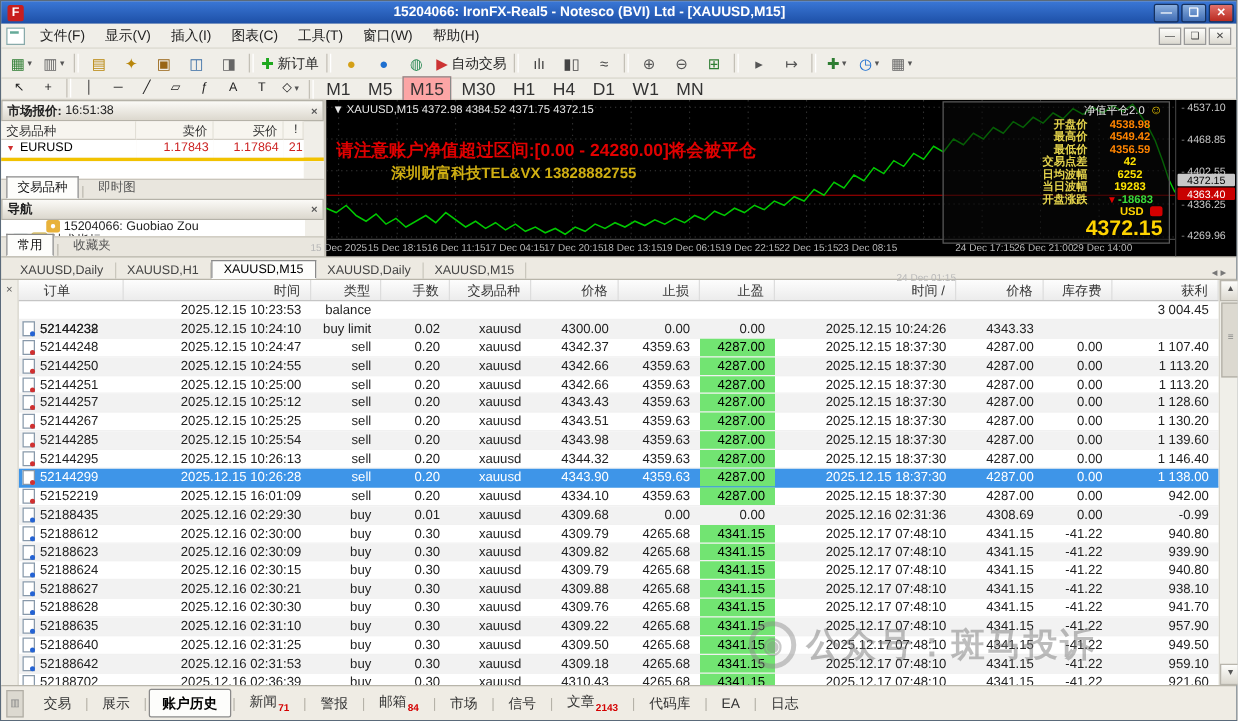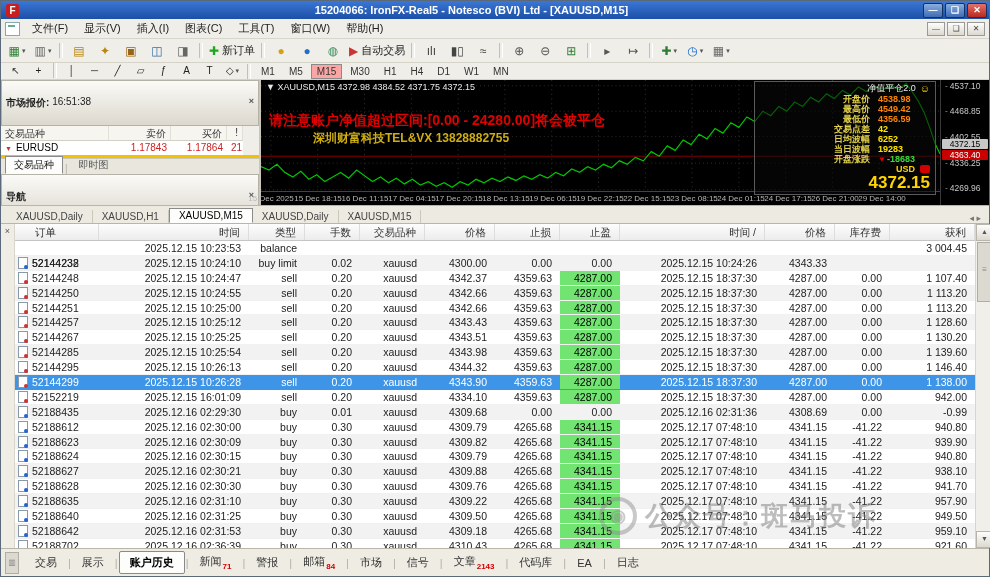--- a/index.html
+++ b/index.html
@@ -31,29 +31,29 @@
   #tb1{height:23px;}
   #tb2{height:16px;}
   .tbtn{height:19px;min-width:20px;display:flex;align-items:center;justify-content:center;
     border:1px solid transparent;border-radius:2px;padding:0 2px;color:#555;}
   #tb2 .tbtn{height:14px;min-width:17px;font-size:10px;}
   .tglyph{font-size:12px;line-height:1;}
   #tb2 .tglyph{font-size:10px;}
   .tlabel{font-size:11px;color:#222;margin-left:3px;white-space:nowrap;}
   .tdd{font-size:7px;color:#555;margin-left:2px;}
   .tsep{width:2px;height:15px;border-left:1px solid #c3c0b6;border-right:1px solid #fff;margin:0 3px;}
-  .tf{font-size:10px;color:#333;padding:1px 5px;margin:0 1px;border:1px solid transparent;}
+  .tf{font-size:14px;color:#333;padding:1px 5px;margin:0 1px;border:1px solid transparent;}
   .tf.active{background:#fca5a5;border:1px solid #8a8a8a;}
   
   #main{flex:1;display:flex;flex-direction:column;min-height:0;}
   #toprow{height:125px;display:flex;flex:0 0 auto;}
   
   #leftcol{width:258px;display:flex;flex-direction:column;border-right:2px solid #c9c5bb;background:#f0eee8;}
   .phead{height:15px;background:linear-gradient(#fbfaf7,#dcd8ce);border:1px solid #b5b2a8;
-    display:flex;font-size:10px;font-weight:bold;color:#222;padding:15px 4px;}
+    display:flex;align-items:center;font-size:10px;font-weight:bold;color:#222;padding:0 4px;}
   .phead .px{margin-left:auto;color:#555;font-size:9px;}
   .mwgrid{display:grid;grid-template-columns:108px 62px 56px 16px;font-size:10px;}
   .mwh{border-bottom:1px solid #d2cfc6;border-right:1px solid #e2dfd6;background:#f7f5ef;
     padding:1px 4px;color:#333;height:12px;}
   .mwc{padding:1px 4px;height:12px;background:#fff;}
   .num{text-align:right;}
   .red{color:#cc2222;}
   .mwrow-wrap{border-bottom:3px solid #f2c200;}
   .mwblank{flex:1;background:#fff;border-right:16px solid #f0eee8;}
   .ptabs{height:15px;display:flex;align-items:flex-end;font-size:10px;color:#555;background:#e9e6de;
@@ -76,21 +76,21 @@
   #ohlc{position:absolute;left:5px;top:2px;color:#e8e8e8;font-size:9px;z-index:5;white-space:nowrap;}
   #warnline{position:absolute;left:8px;top:32px;color:#e00000;font-size:14px;font-weight:bold;z-index:5;white-space:nowrap;}
   #contactline{position:absolute;left:52px;top:50px;color:#cfae12;font-size:12px;font-weight:bold;z-index:5;white-space:nowrap;}
   #infopanel{position:absolute;right:4px;top:1px;width:182px;background:rgba(10,10,10,.55);
     border:1px solid #5a5a5a;z-index:6;padding:1px 5px 2px 5px;box-sizing:border-box;}
   .iptitle{display:flex;justify-content:flex-end;align-items:center;gap:4px;color:#e8e8e8;
     font-size:9px;height:11px;}
   .smiley{color:#ffd400;font-size:10px;}
   .iprow{display:flex;justify-content:flex-end;align-items:center;height:10px;font-size:9px;font-weight:bold;}
   .iplabel{color:#e3d24b;margin-right:8px;}
-  .ipval{min-width:52px;text-align:left;}
+  .ipval{min-width:52px;text-align:center;}
   .iparrow{color:#e00000;font-size:8px;margin-right:1px;}
   .ipusd{display:flex;justify-content:flex-end;align-items:center;gap:5px;height:10px;}
   .usdtxt{color:#ffd400;font-size:9px;font-weight:bold;}
   .usdbadge{width:10px;height:8px;background:#d40000;border-radius:2px;}
   .bigprice{color:#ffd400;font-size:17px;font-weight:bold;text-align:right;line-height:18px;}
   #timeaxis{position:absolute;left:0;bottom:0;height:13px;width:100%;border-top:1px solid #444;}
   .tlab{position:absolute;top:2px;transform:translateX(-50%);color:#b8b8b8;font-size:8px;white-space:nowrap;}
   
   #scale{width:48px;background:#000;position:relative;border-left:1px solid #3a3a3a;flex:0 0 auto;}
   .stick{position:absolute;left:4px;color:#c8c8c8;font-size:8.5px;transform:translateY(-50%);}
@@ -439,21 +439,21 @@
               <span class="tlab" style="left: 10px;">15 Dec 2025</span>
               <span class="tlab" style="left: 57px;">15 Dec 18:15</span>
               <span class="tlab" style="left: 104px;">16 Dec 11:15</span>
               <span class="tlab" style="left: 151px;">17 Dec 04:15</span>
               <span class="tlab" style="left: 198px;">17 Dec 20:15</span>
               <span class="tlab" style="left: 245px;">18 Dec 13:15</span>
               <span class="tlab" style="left: 292px;">19 Dec 06:15</span>
               <span class="tlab" style="left: 339px;">19 Dec 22:15</span>
               <span class="tlab" style="left: 386px;">22 Dec 15:15</span>
               <span class="tlab" style="left: 433px;">23 Dec 08:15</span>
-              <span class="tlab" style="left: 480px;">24 Dec 01:15</span>
+              <span class="tlab" style="left: 480px; margin-top: 24px;">24 Dec 01:15</span>
               <span class="tlab" style="left: 527px;">24 Dec 17:15</span>
               <span class="tlab" style="left: 574px;">26 Dec 21:00</span>
               <span class="tlab" style="left: 621px;">29 Dec 14:00</span>
             </div>
         </div>
         <div id="scale">
             <div class="stick" style="top: 6px;">4537.10</div>
             <div class="stick" style="top: 31px;">4468.85</div>
             <div class="stick" style="top: 57px;">4402.55</div>
             <div class="stick" style="top: 83px;">4336.25</div>

